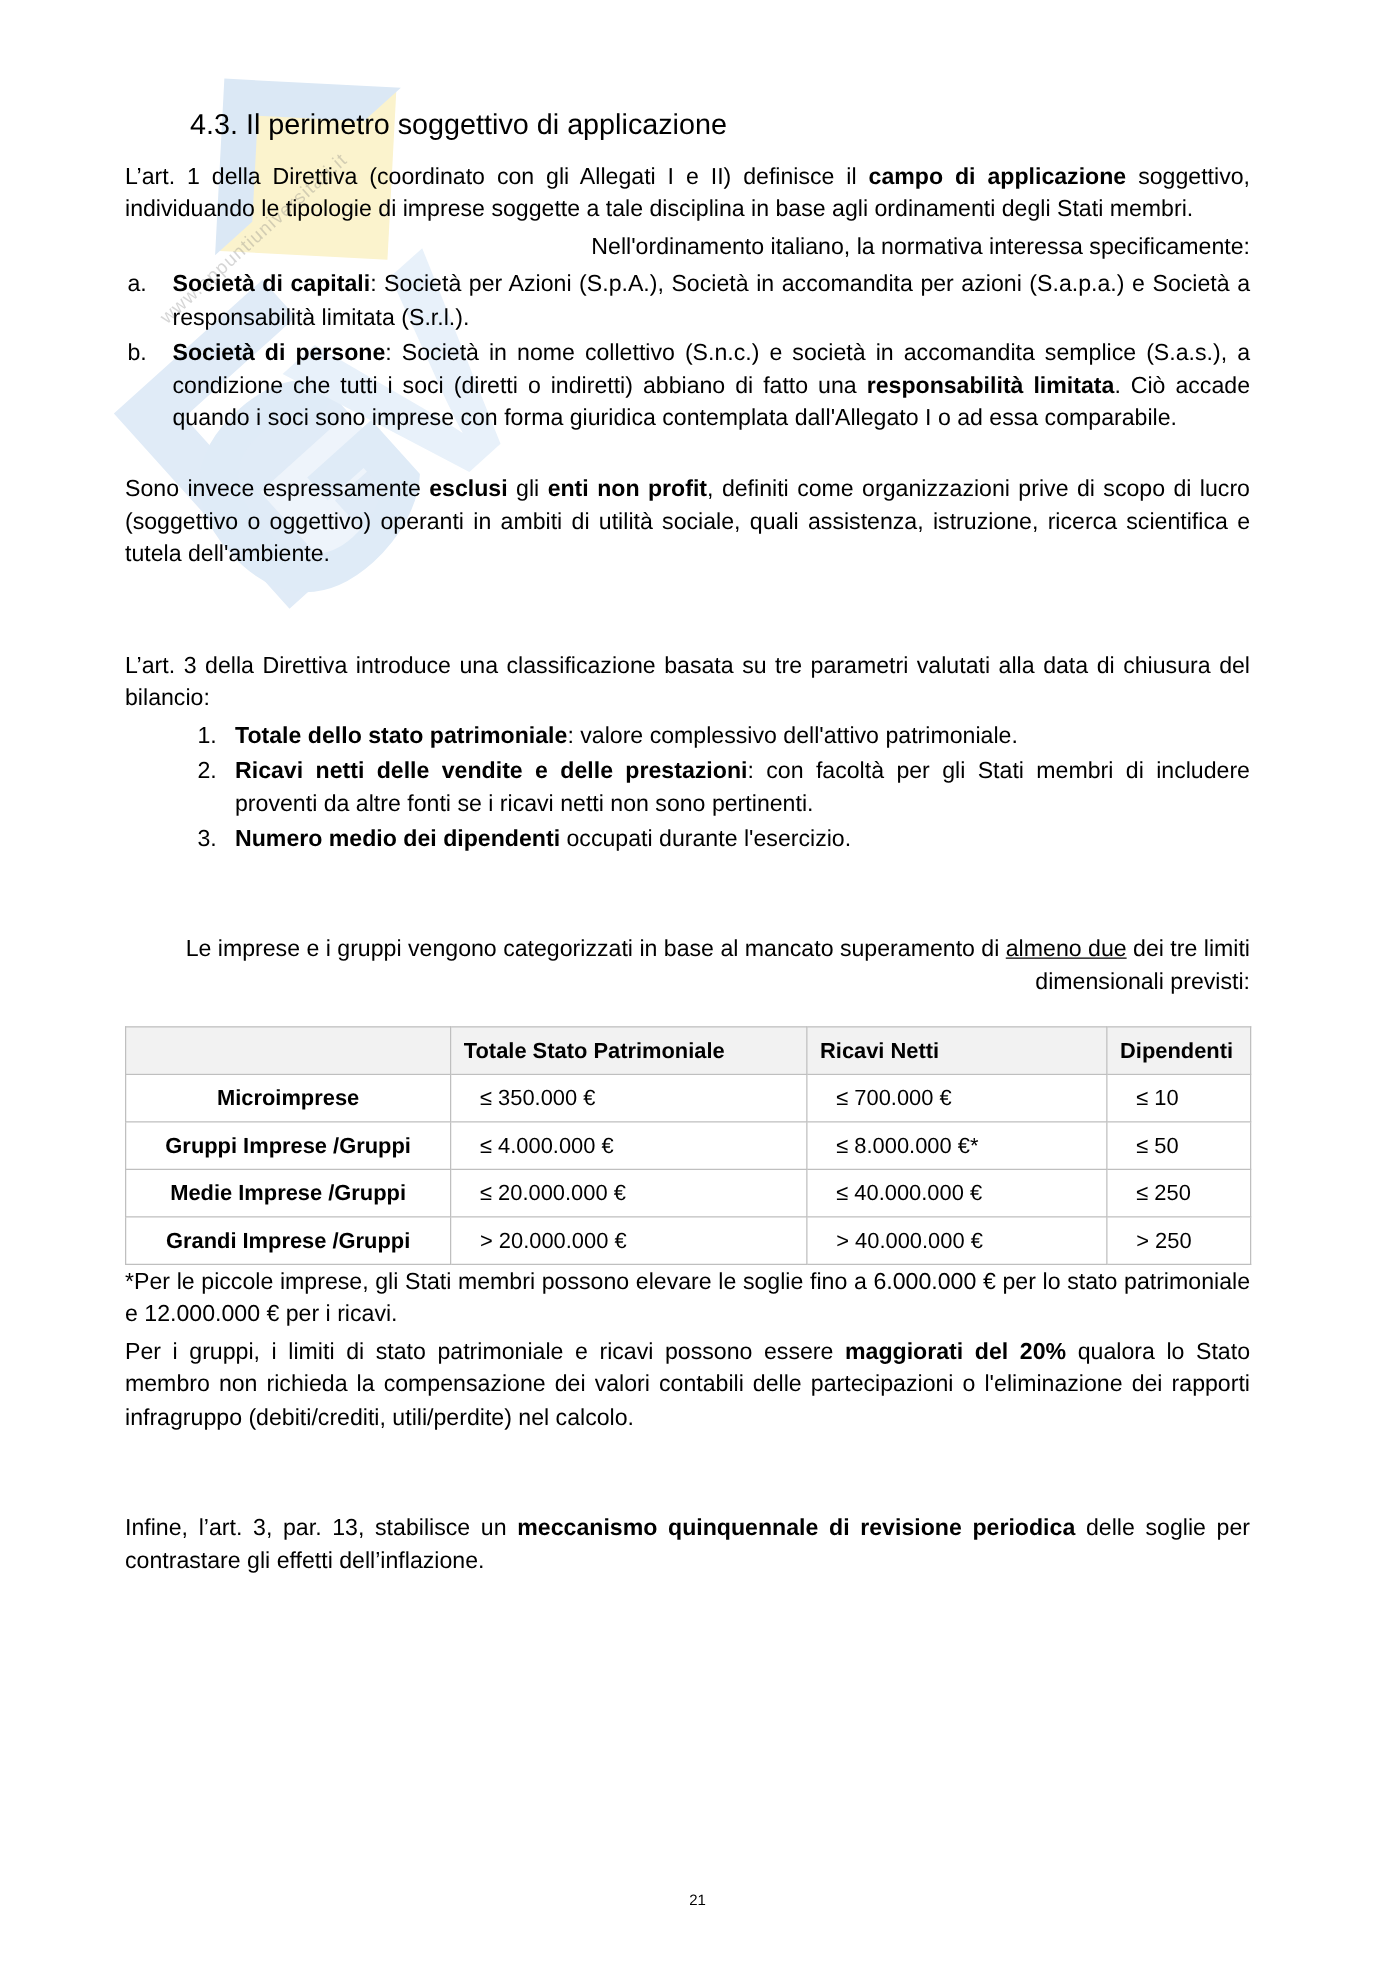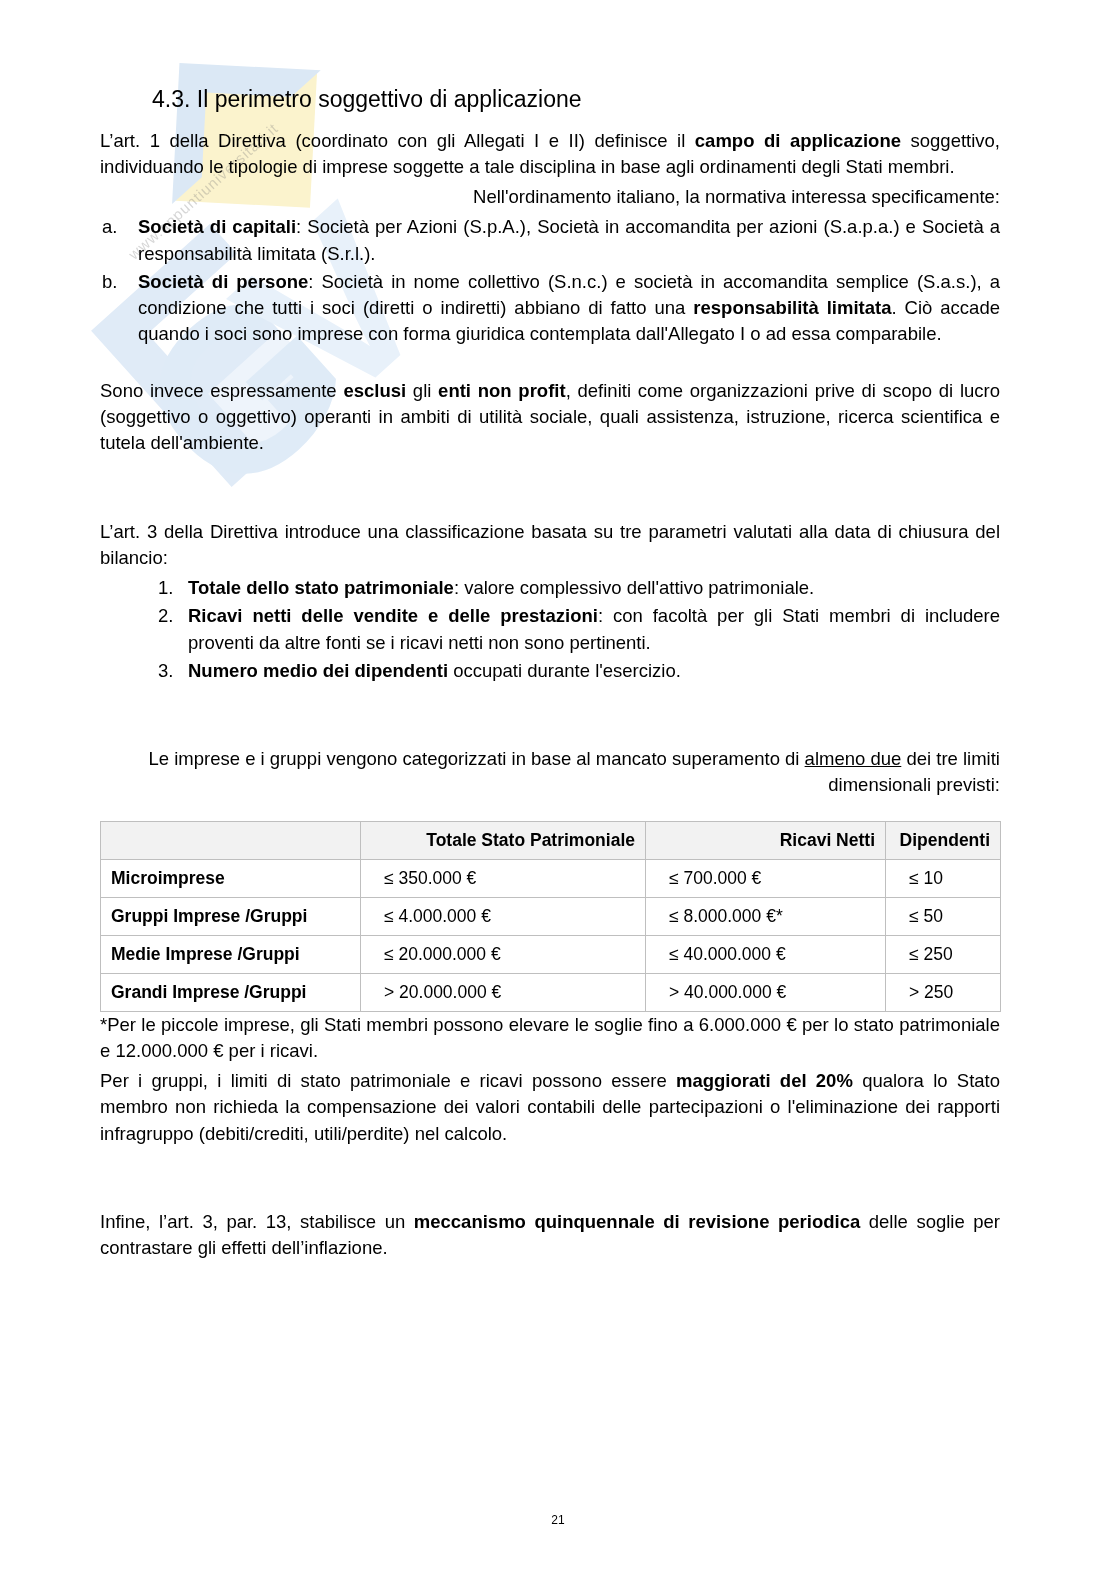--- a/index.html
+++ b/index.html
@@ -115,28 +115,28 @@
   table.limits-table td {
     border: 1px solid #bfbfbf;
     font-size: 17.5px;
     padding: 8px 10px;
     vertical-align: middle;
     height: 21px;
   }
   table.limits-table thead th {
     background: #f2f2f2;
     font-weight: bold;
-    text-align: right;
+    text-align: left;
   }
   table.limits-table thead th.corner {
     background: #f2f2f2;
   }
   table.limits-table tbody th.rowhead {
     font-weight: bold;
-    text-align: left;
+    text-align: center;
     background: #ffffff;
   }
   table.limits-table tbody td {
     text-align: left;
     background: #ffffff;
     padding-left: 23px;
   }
   col.c0 { width: 260px; }
   col.c1 { width: 285px; }
   col.c2 { width: 240px; }

